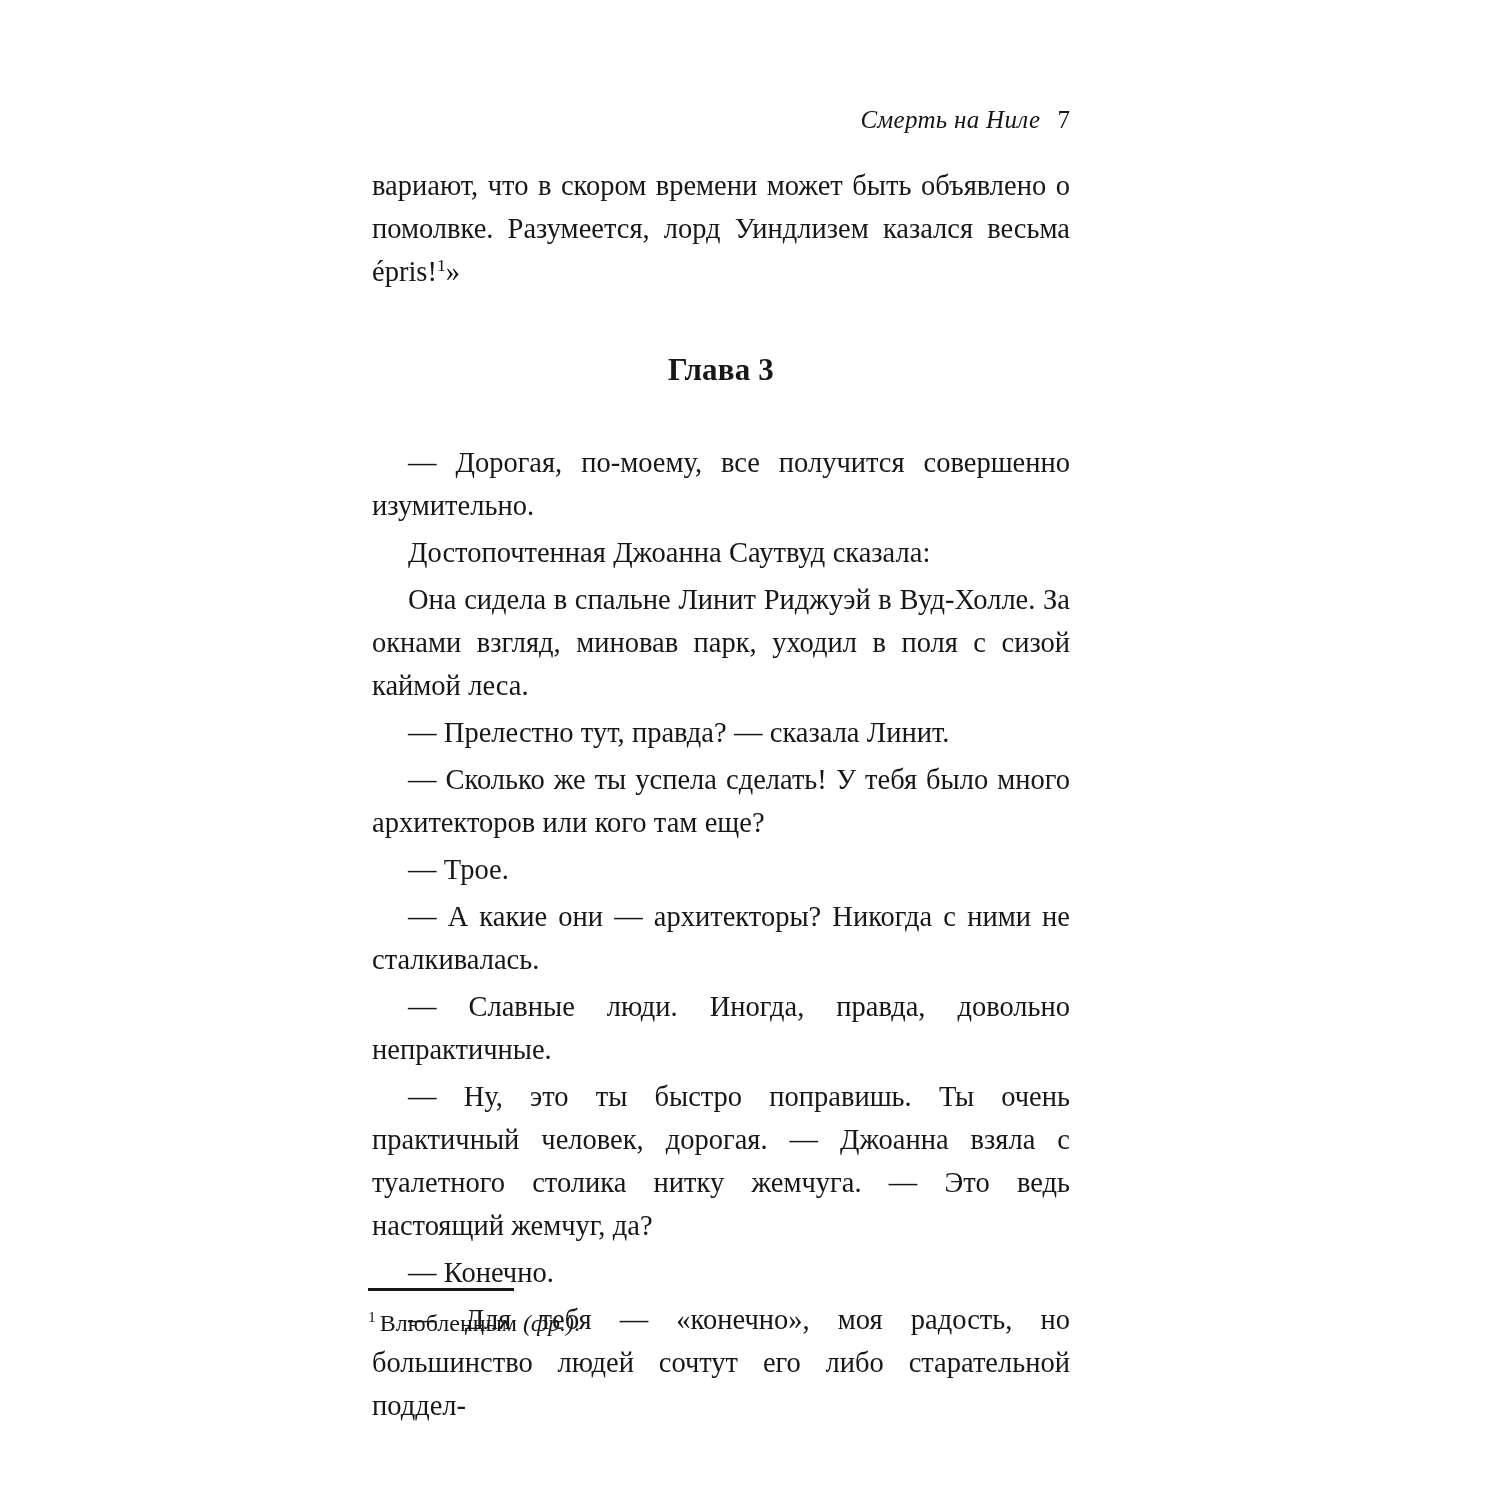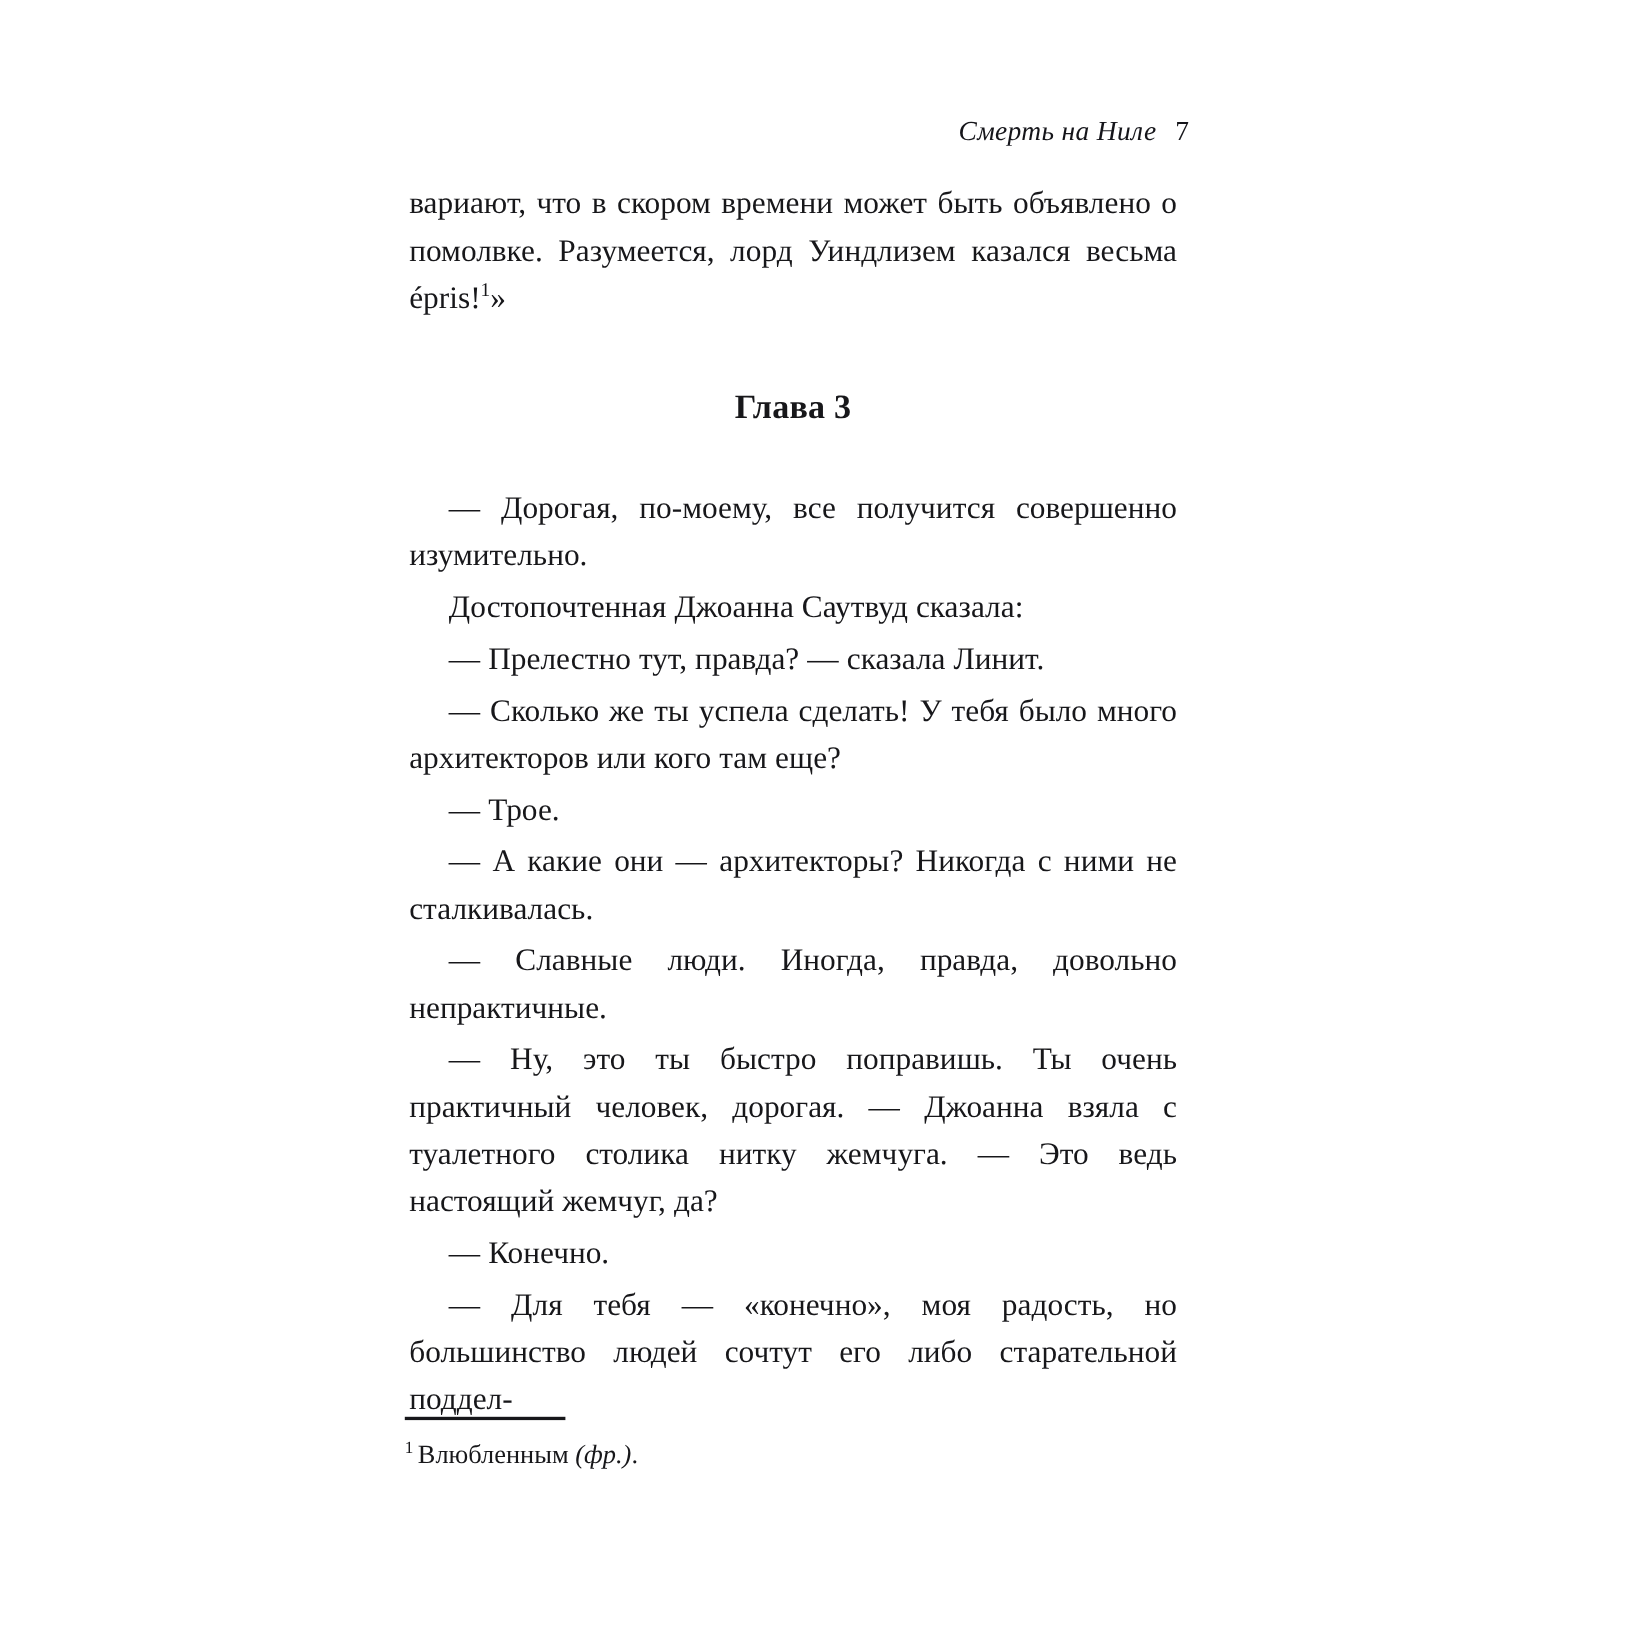--- a/index.html
+++ b/index.html
@@ -20,21 +20,21 @@
   .page {
     position: relative;
     width: 1500px;
     height: 1500px;
     background: #ffffff;
   }
 
   
   .running-head {
     position: absolute;
-    left: 377px;
+    left: 366px;
     top: 104px;
     width: 704px;
     text-align: right;
     font-size: 25px;
     line-height: 32px;
     white-space: nowrap;
     color: #15151a;
   }
   .running-head .book-title {
     font-style: italic;
@@ -132,20 +132,21 @@
     <p class="para no-indent"><span>вариают, что в скором времени может быть объявлено о помолвке. Разумеется, лорд Уиндлизем казался весьма épris!</span><sup class="fn-ref">1</sup><span>»</span></p>
 
     <div class="space-before-chapter"></div>
 
     <h1 class="chapter-heading">Глава 3</h1>
 
     <div class="space-after-chapter"></div>
 
     <p class="para">— Дорогая, по-моему, все получится совершенно изумительно.</p>
     <p class="para">Достопочтенная Джоанна Саутвуд сказала:</p>
+    <p class="para">Она сидела в спальне Линит Риджуэй в Вуд-Холле. За окнами взгляд, миновав парк, уходил в поля с сизой каймой леса.</p>
     <p class="para">— Прелестно тут, правда? — сказала Линит.</p>
     <p class="para">— Сколько же ты успела сделать! У тебя было много архитекторов или кого там еще?</p>
     <p class="para">— Трое.</p>
     <p class="para">— А какие они — архитекторы? Никогда с ними не сталкивалась.</p>
     <p class="para">— Славные люди. Иногда, правда, довольно непрактичные.</p>
     <p class="para">— Ну, это ты быстро поправишь. Ты очень практичный человек, дорогая. — Джоанна взяла с туалетного столика нитку жемчуга. — Это ведь настоящий жемчуг, да?</p>
     <p class="para">— Конечно.</p>
     <p class="para">— Для тебя — «конечно», моя радость, но большинство людей сочтут его либо старательной поддел-</p>
   </div>
 

